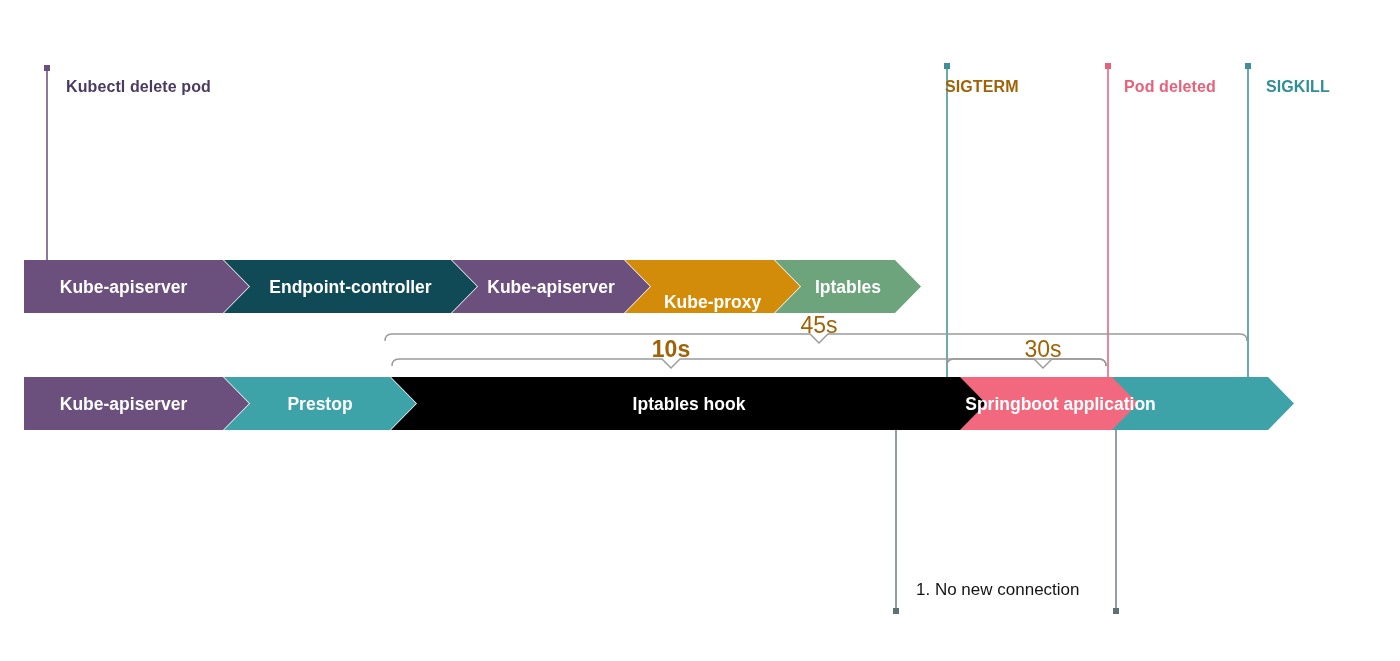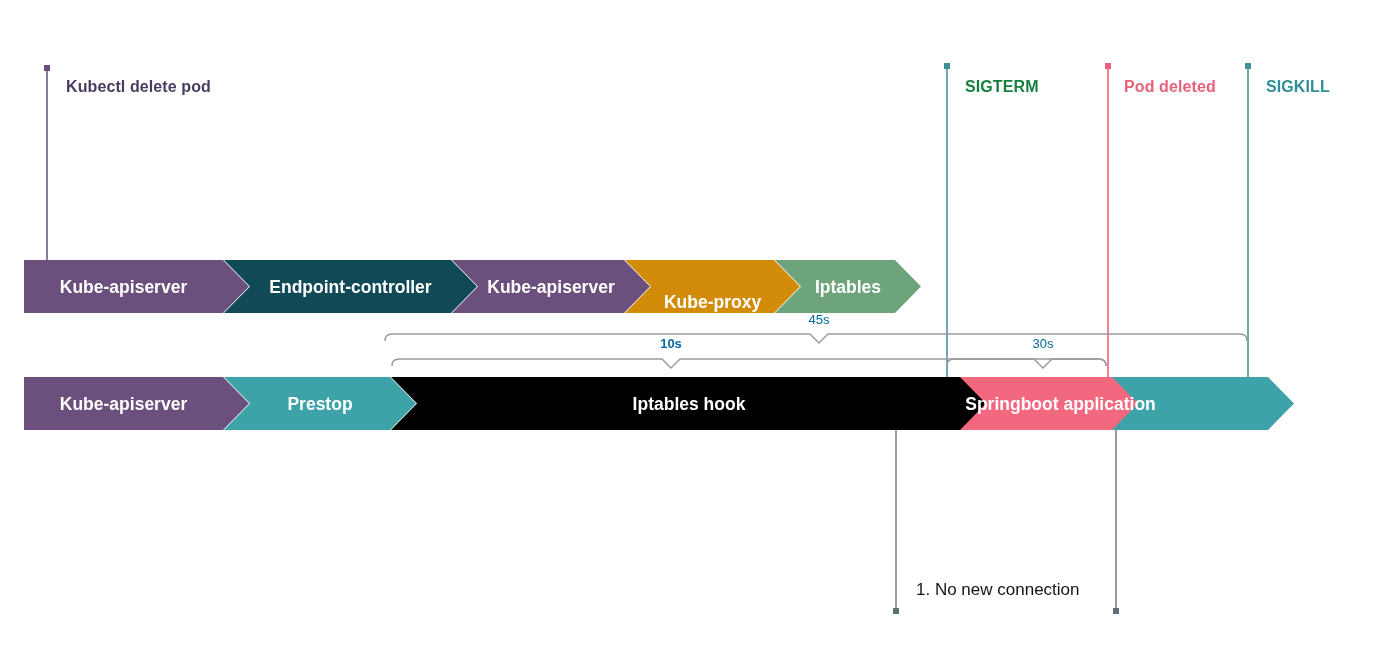--- a/index.html
+++ b/index.html
@@ -40,22 +40,22 @@
     position: absolute;
     color: #ffffff;
     font-weight: bold;
     font-size: 17.5px;
     white-space: nowrap;
     line-height: 19px;
   }
 
   .dur-label {
     position: absolute;
-    font-size: 13px;
-    color: #0369a1;
+    font-size: 23px;
+    color: #a16207;
     white-space: nowrap;
   }
 
   .note-label {
     position: absolute;
     font-size: 17px;
     color: #141414;
     line-height: 23px;
     white-space: pre-line;
     text-align: right;
@@ -92,21 +92,21 @@
       <path d="M 775 260 L 895 260 L 921 286.5 L 895 313 L 775 313 L 801 286.5 Z" fill="#6ea47c"></path>
       <path d="M 24 377 L 223 377 L 249 403.5 L 223 430 L 24 430 Z" fill="#6b4f7c"></path>
       <path d="M 224 377 L 390 377 L 416 403.5 L 390 430 L 224 430 L 250 403.5 Z" fill="#3ea3a8"></path>
       <path d="M 391 377 L 961 377 L 987 403.5 L 961 430 L 391 430 L 417 403.5 Z" fill="#000000"></path>
       <path d="M 960 377 L 1135 377 L 1161 403.5 L 1135 430 L 960 430 L 986 403.5 Z" fill="#f2697f"></path>
       <path d="M 1112 377 L 1268 377 L 1294 403.5 L 1268 430 L 1112 430 L 1138 403.5 Z" fill="#3ea3a8"></path>
     </svg>
 
   <div class="layer" id="text-layer">
       <div class="evt-label" style="left: 66px; top: 78px; color: rgb(75, 59, 99);">Kubectl delete pod</div>
-      <div class="evt-label" style="left: 965px; top: 78px; color: #15803d;">SIGTERM</div>
+      <div class="evt-label" style="left: 945px; top: 78px; color: #a16207;">SIGTERM</div>
       <div class="evt-label" style="left: 1124px; top: 78px; color: rgb(232, 96, 122);">Pod deleted</div>
       <div class="evt-label" style="left: 1266px; top: 78px; color: rgb(47, 143, 150);">SIGKILL</div>
       <div class="dur-label" style="left: 819px; top: 312px; transform: translateX(-50%);">45s</div>
       <div class="dur-label" style="left: 671px; top: 336px; transform: translateX(-50%); font-weight: bold;">10s</div>
       <div class="dur-label" style="left: 1043px; top: 336px; transform: translateX(-50%);">30s</div>
       <div class="note-label" style="left: 916px; top: 578px;">1. No new connection</div>
       <div class="chev-label" style="left: 123.5px; top: 286.5px; transform: translate(-50%, -50%);">Kube-apiserver</div>
       <div class="chev-label" style="left: 350.5px; top: 286.5px; transform: translate(-50%, -50%);">Endpoint-controller</div>
       <div class="chev-label" style="left: 551px; top: 286.5px; transform: translate(-50%, -50%);">Kube-apiserver</div>
       <div class="chev-label" style="left: 712.5px; top: 302px; transform: translate(-50%, -50%);">Kube-proxy</div>

